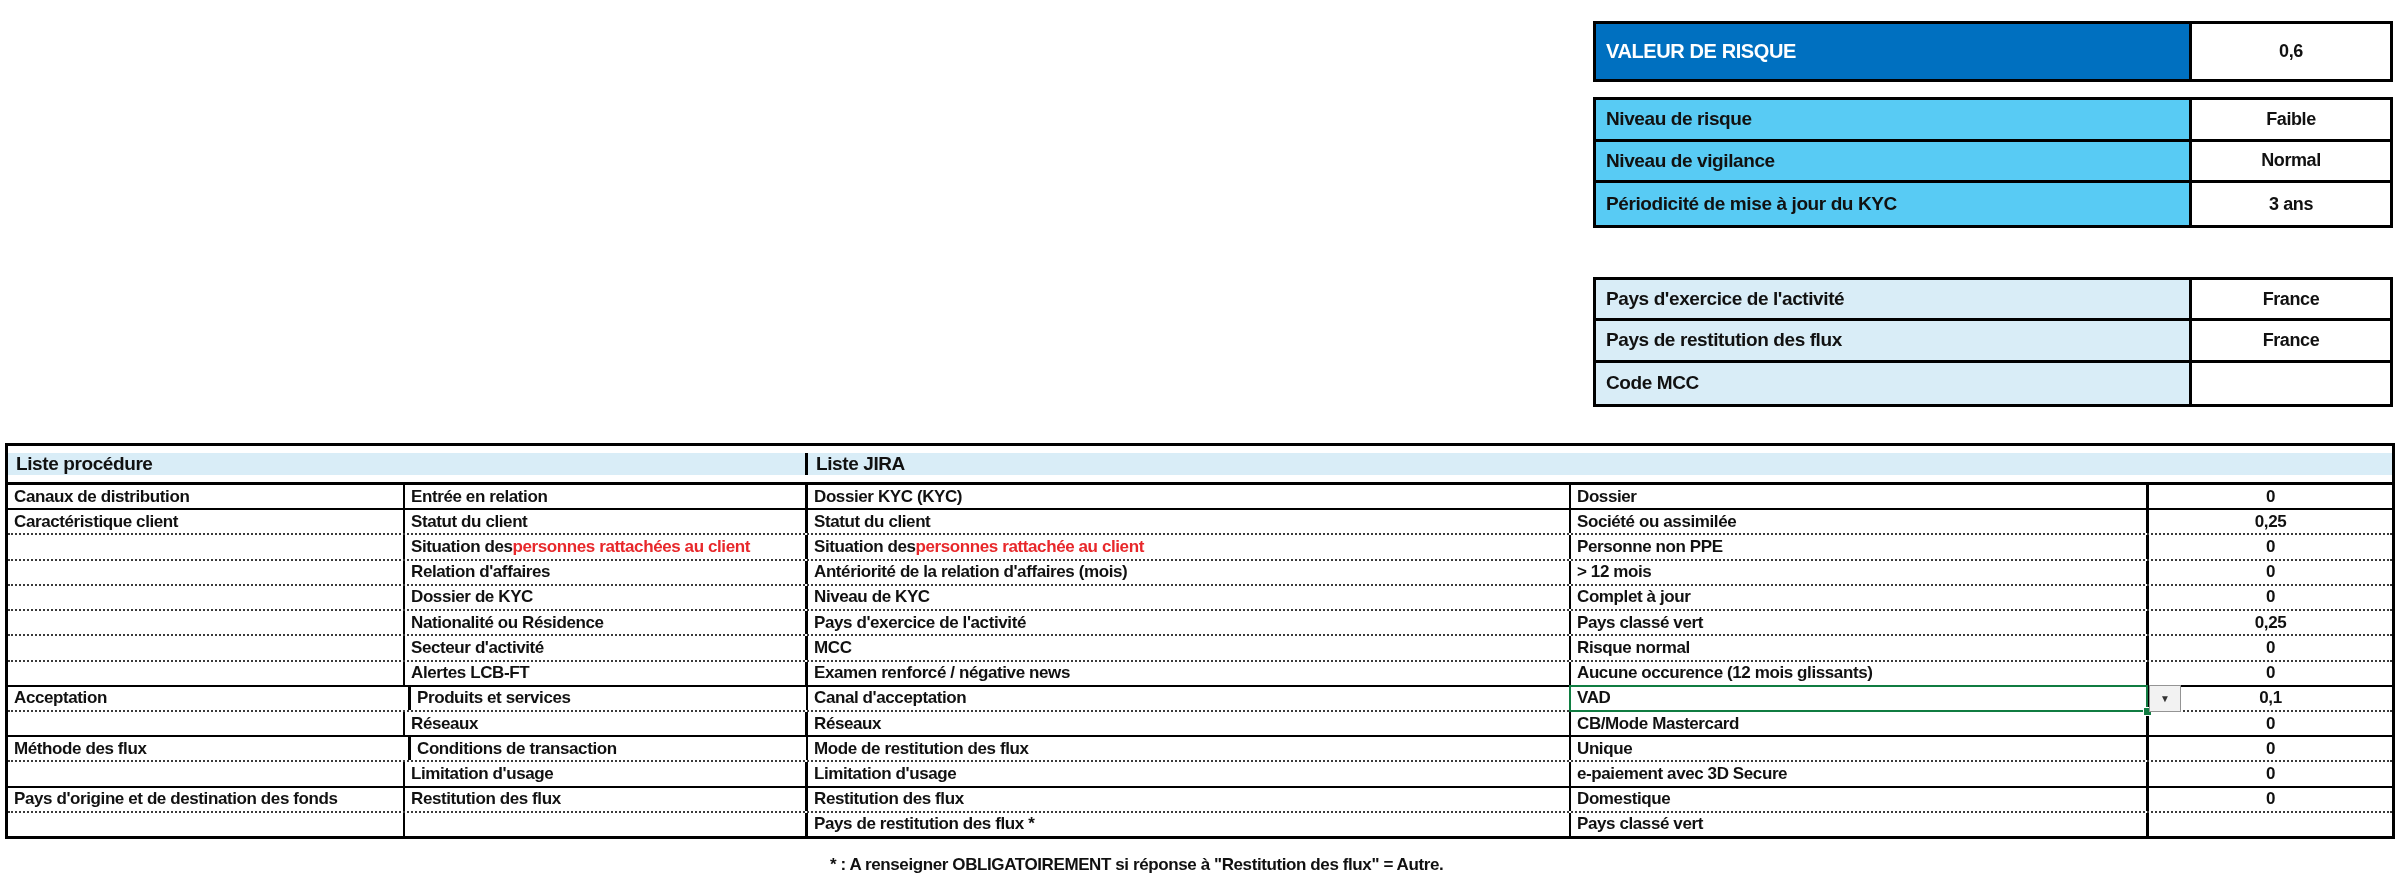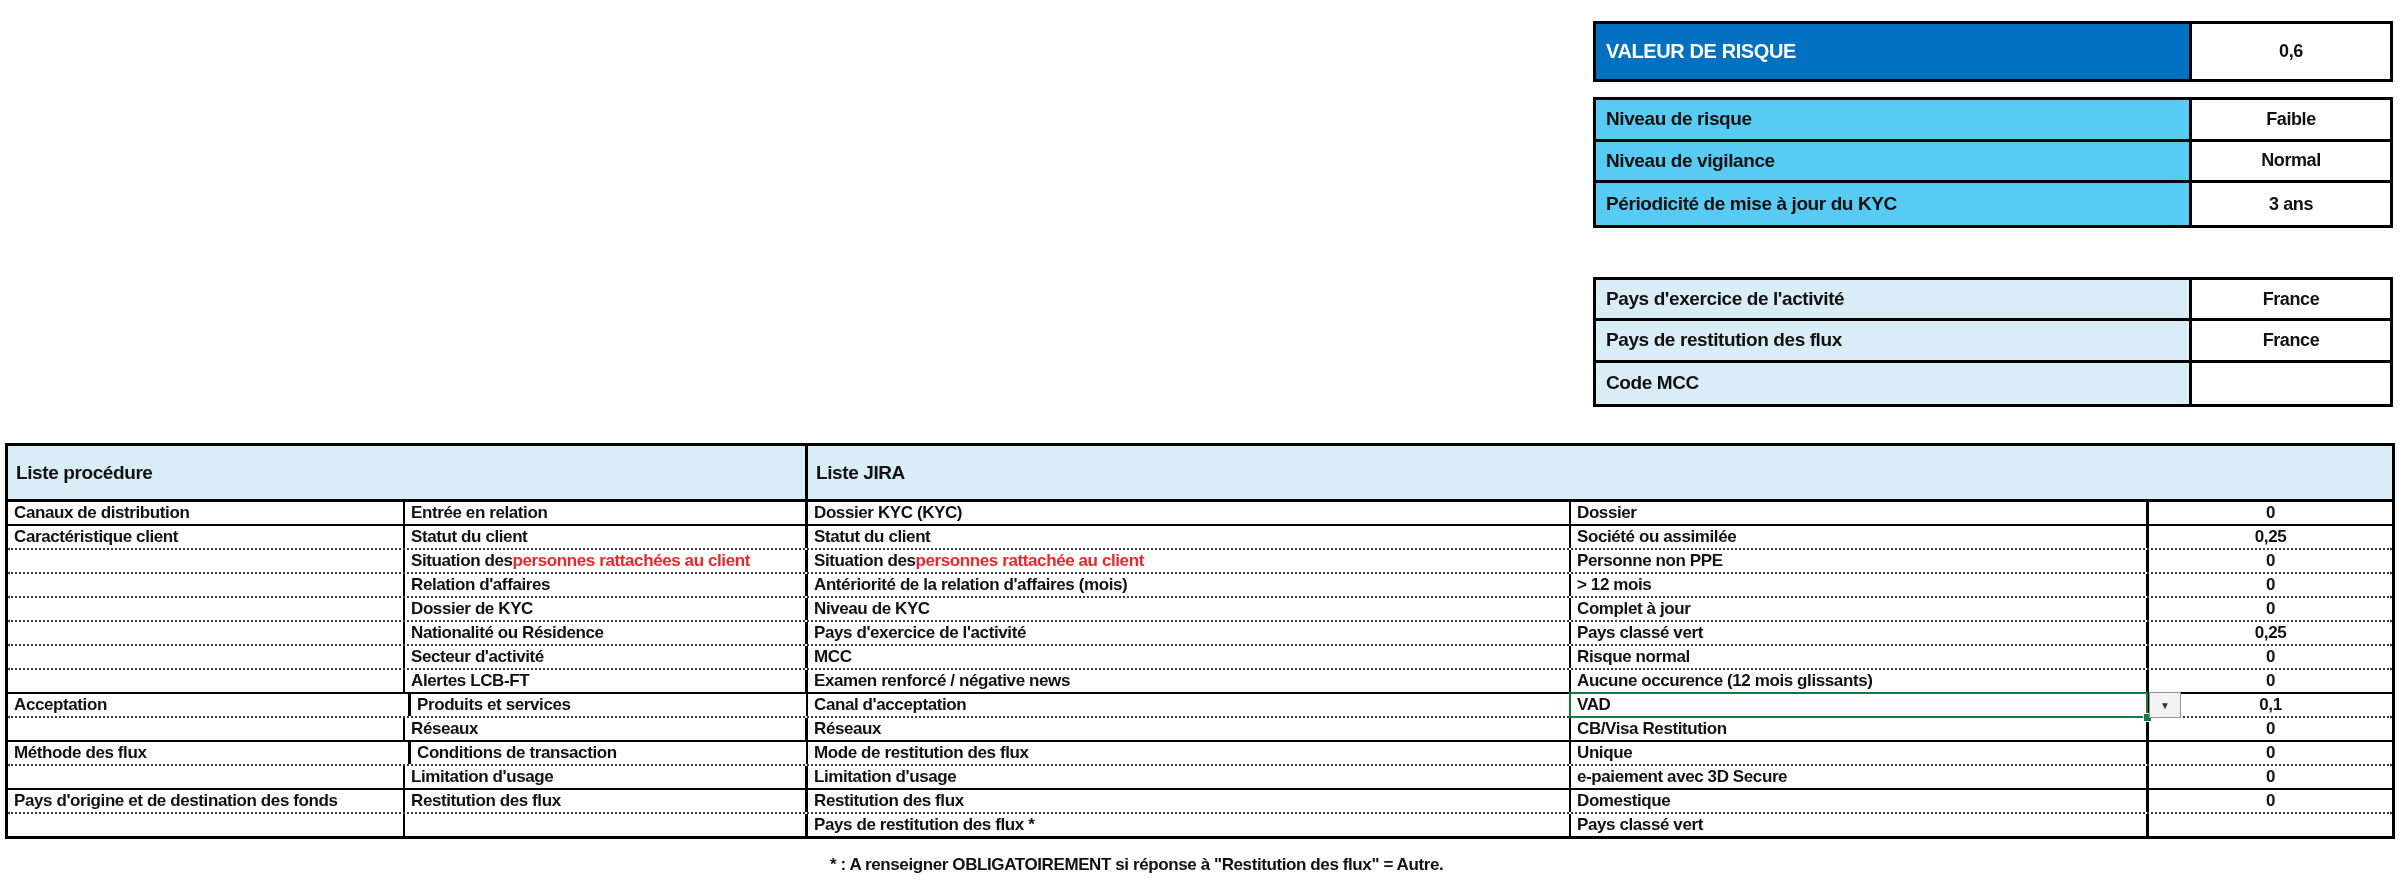--- a/index.html
+++ b/index.html
@@ -26,21 +26,21 @@
   .rtable > :nth-last-child(-n+2) { border-bottom: none; }
   .lbl.dk { background: var(--header-blue); color: #fff; font-size: 20px; }
   .lbl.lb { background: var(--light-blue); }
   .lbl.pb { background: var(--pale-blue); }
 
   
   .matrix {
     position: absolute; left: 5px; top: 443px; width: 2390px; height: 396px;
     border: 3px solid #000; display: flex; flex-direction: column; background: #fff;
   }
-  .mheader { display: flex; height: 56px; border-bottom: 3px solid #000; flex: none; }
+  .mheader { display: flex; height: 39px; border-bottom: 3px solid #000; flex: none; align-items: center; }
   .mhcell {
     background: var(--pale-blue); font-weight: bold; font-size: 19px;
     display: flex; align-items: center; padding-left: 8px; white-space: nowrap;
   }
   .mhcell.left { width: 800px; border-right: 3px solid #000; }
   .mhcell.right { flex: 1; }
   .mbody { flex: 1; display: flex; flex-direction: column; }
   .mrow { flex: 1; display: flex; min-height: 0; }
   .mrow.solid { border-bottom: 2px solid #000; }
   .mrow.dotted { border-bottom: 2px dotted #3a3a3a; }
@@ -236,21 +236,21 @@
         </div>
         <div class="mrow solid">
           <div class="mcell c1"></div>
           <div class="mcell c2">
             <span class="">Réseaux</span>
           </div>
           <div class="mcell c3">
             <span class="">Réseaux</span>
           </div>
           <div class="mcell c4">
-            <span class="">CB/Visa Restitution</span>
+            <span class="">CB/Mode Mastercard</span>
           </div>
           <div class="mcell c5">0</div>
         </div>
         <div class="mrow dotted">
           <div class="mcell c2">
             <span class="">Méthode des flux</span>
           </div>
           <div class="mcell c1">Conditions de transaction</div>
           <div class="mcell c3">
             <span class="">Mode de restitution des flux</span>

